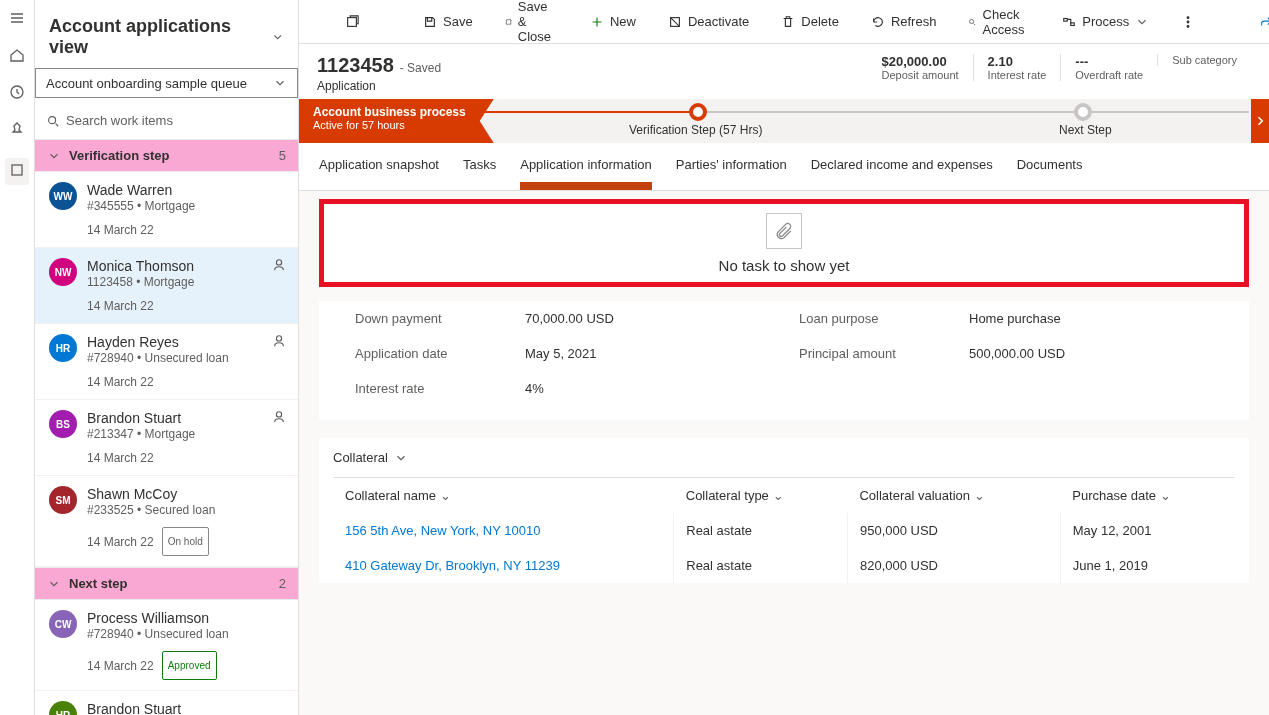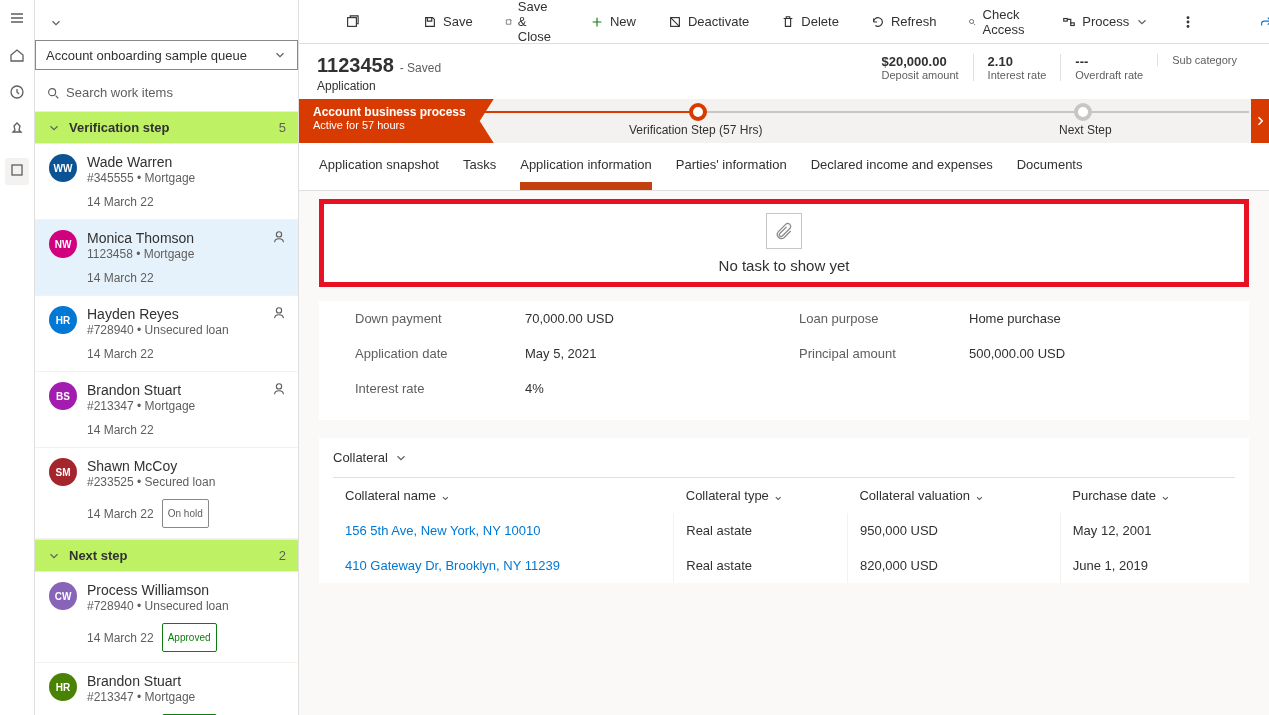--- a/index.html
+++ b/index.html
@@ -4,21 +4,21 @@
 <style>
 *{box-sizing:border-box;margin:0;padding:0;font-family:"Segoe UI",Arial,sans-serif}
 body{width:1269px;height:715px;overflow:hidden;display:flex;background:#fff;font-size:13px;color:#323130}
 .railbar{width:35px;border-right:1px solid #e1dfdd;display:flex;flex-direction:column;align-items:center;padding-top:10px;gap:18px;background:#fff}
 .railbar svg{width:16px;height:16px;fill:none;stroke:#605e5c;stroke-width:1.3}
 .railbar .sel{background:#f3f2f1;border-radius:3px;padding:4px}
 .sidebar{width:264px;border-right:1px solid #e1dfdd;display:flex;flex-direction:column;min-height:0}
 .view-title{padding:16px 14px 10px;display:flex;align-items:center;gap:6px;font-size:18px;font-weight:600}
 .queue-select{margin:0 0;border:1px solid #8a8886;height:30px;display:flex;align-items:center;padding:0 10px;justify-content:space-between;cursor:pointer}
 .search-row{margin:10px 10px 6px;display:flex;align-items:center;gap:6px;color:#605e5c;border:1px solid transparent;padding:4px 0}
-.group-header{background:#bef264;border-top:1px solid #edebe9;border-bottom:1px solid #edebe9;padding:8px 12px;display:flex;align-items:center;gap:8px;font-weight:600}
+.group-header{background:#f9a8d4;border-top:1px solid #edebe9;border-bottom:1px solid #edebe9;padding:8px 12px;display:flex;align-items:center;gap:8px;font-weight:600}
 .group-header .count{margin-left:auto;color:#605e5c;font-weight:400}
 .list{flex:1;overflow:auto}
 .item{display:flex;gap:10px;padding:10px 12px 10px 14px;border-bottom:1px solid #f3f2f1;position:relative;cursor:pointer}
 .item.sel{background:#e6f2fb}
 .avatar{width:28px;height:28px;border-radius:50%;display:flex;align-items:center;justify-content:center;color:#fff;font-size:10px;font-weight:600;flex:none}
 .item .body{flex:1;min-width:0}
 .item .name{font-size:14px}
 .item .meta{color:#605e5c;font-size:12px;margin-top:1px}
 .item .date{color:#605e5c;font-size:12px;margin-top:10px;display:flex;align-items:center;gap:8px}
 .item .person-icon{position:absolute;right:12px;top:10px}
@@ -90,20 +90,21 @@
   <div><svg viewBox="0 0 16 16">
         <path d="M8 2l3 3-1 4 2 2H4l2-2-1-4z"></path>
       </svg></div>
   <div class="sel"><svg viewBox="0 0 16 16">
         <rect x="3" y="3" width="10" height="10"></rect>
       </svg></div>
 </div>
 
 <div class="sidebar">
   <div class="view-title">
+    <span>Account applications view</span>
     <svg class="icn chevron-down" viewBox="0 0 16 16">
         <path d="M4 6l4 4 4-4"></path>
       </svg>
   </div>
   <div class="queue-select">
     <span>Account onboarding sample queue</span>
     <svg class="icn chevron-down" viewBox="0 0 16 16">
         <path d="M4 6l4 4 4-4"></path>
       </svg>
   </div>

